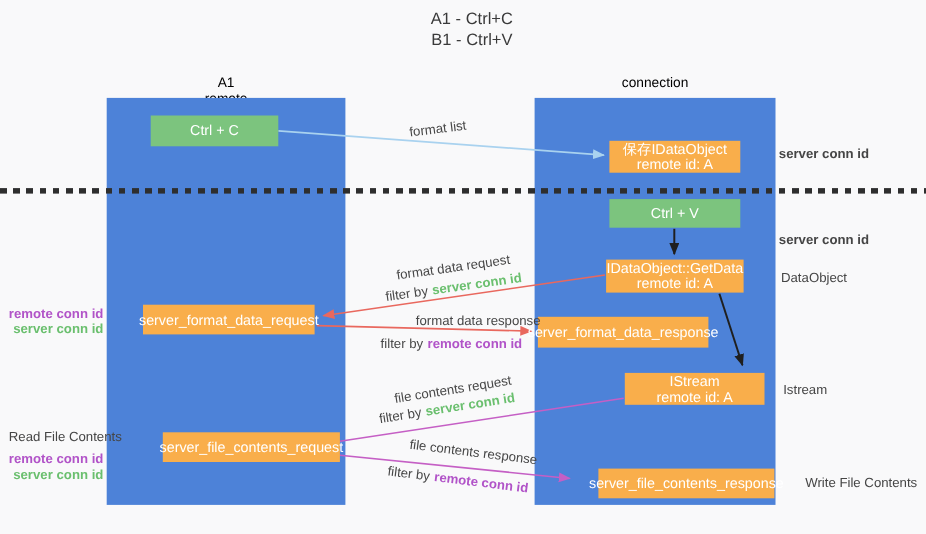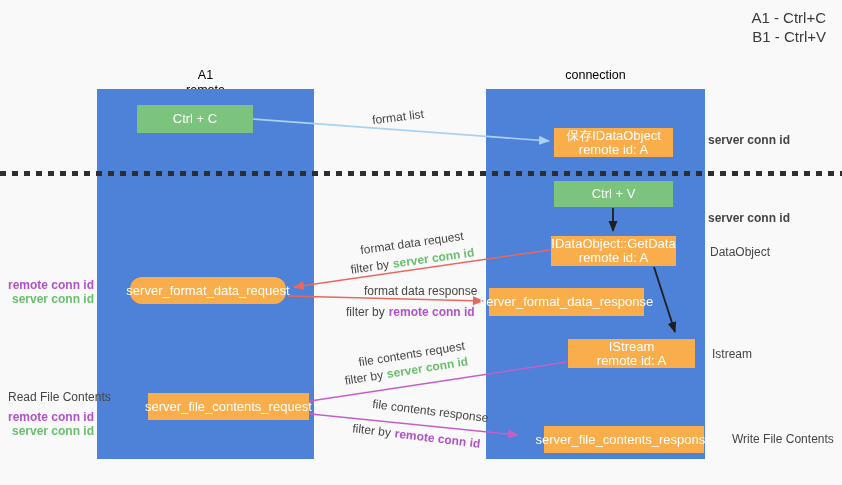--- a/index.html
+++ b/index.html
@@ -4,21 +4,21 @@
 <style>
   html,body{margin:0;padding:0;background:#f9f9fa;}
   .canvas{
     position:relative;width:842px;height:485px;overflow:hidden;
     background:#f9f9fa;
     font-family:"Liberation Sans", sans-serif;
     color:#3f3f3f;
   }
   .abs{position:absolute;}
   .title{
-    top:8px;left:0;right:16px;text-align:right;
+    top:8px;left:0;right:16px;text-align:center;
     font-size:15px;line-height:19px;color:#3a3a3a;padding-left:32px;
   }
   .col-header{
     text-align:center;font-size:12.5px;line-height:15px;color:#000000;margin-top:13px;
   }
   .column{background:#4d82d8;}
   .divider{
     top:171px;left:0;width:842px;height:5px;z-index:4;
     background:repeating-linear-gradient(90deg,#2e2e2e 0 6px,transparent 6px 12px);
   }
@@ -100,21 +100,21 @@
 
   <div class="abs node green" style="left:554px;top:181px;width:119px;height:26px;">
     <div>Ctrl + V</div>
   </div>
 
   <div class="abs node orange" style="left:551px;top:236px;width:125px;height:30px;">
     <div>IDataObject::GetData</div>
     <div>remote id: A</div>
   </div>
 
-  <div class="abs node orange" style="left:130px;top:277px;width:156px;height:27px;border-radius:12px;">
+  <div class="abs node orange" style="left:130px;top:277px;width:156px;height:27px;">
     <div>server_format_data_request</div>
   </div>
 
   <div class="abs node orange" style="left:489px;top:288px;width:155px;height:28px;">
     <div>server_format_data_response</div>
   </div>
 
   <div class="abs node orange" style="left:568px;top:339px;width:127px;height:29px;">
     <div>IStream</div>
     <div>remote id: A</div>
@@ -129,21 +129,21 @@
   </div>
 
   <div class="abs edge-label rot-n7" style="left:372px;top:110px;">format list</div>
 
   <div class="abs edge-label rot-n8" style="left:360px;top:236px;">format data request</div>
   <div class="abs edge-label two-part rot-n8" style="left:350px;top:254px;">
     <span>filter by</span>
     <span class="green-txt">server conn id</span>
   </div>
 
-  <div class="abs edge-label" style="left:364px;top:284px;">format data response</div>
+  <div class="abs edge-label" style="left:378px;top:284px;">format data response</div>
   <div class="abs edge-label two-part" style="left:346px;top:305px;">
     <span>filter by</span>
     <span class="purple-txt">remote conn id</span>
   </div>
 
   <div class="abs edge-label rot-n9" style="left:358px;top:347px;">file contents request</div>
   <div class="abs edge-label two-part rot-n9" style="left:344px;top:364px;">
     <span>filter by</span>
     <span class="green-txt">server conn id</span>
   </div>

